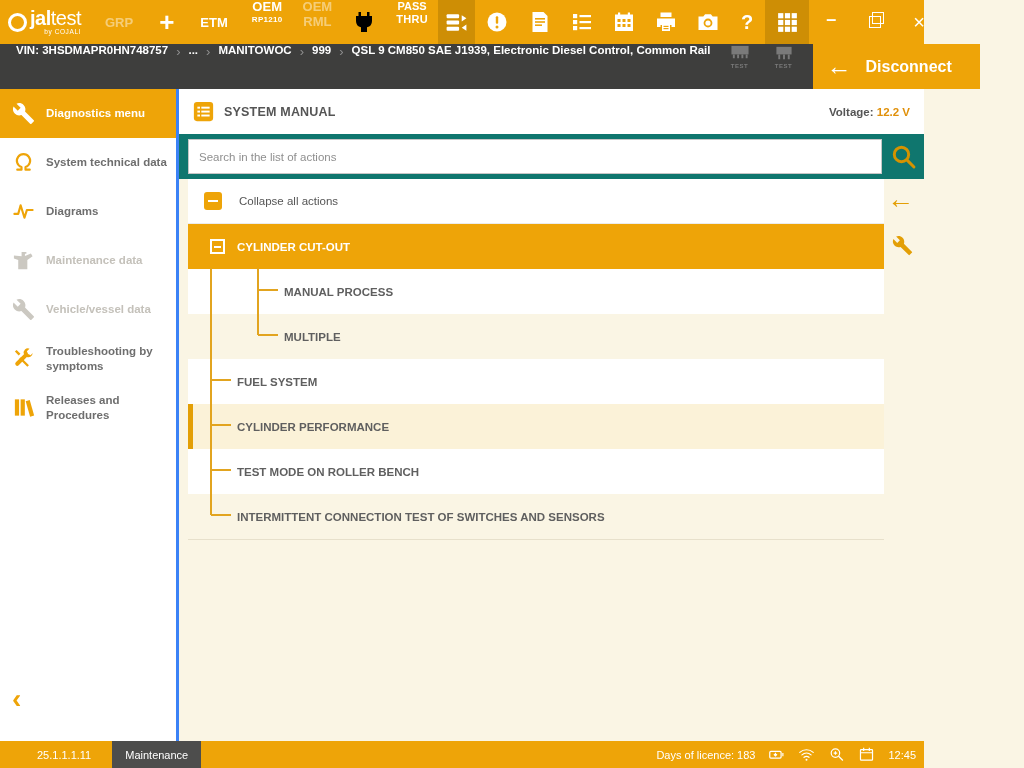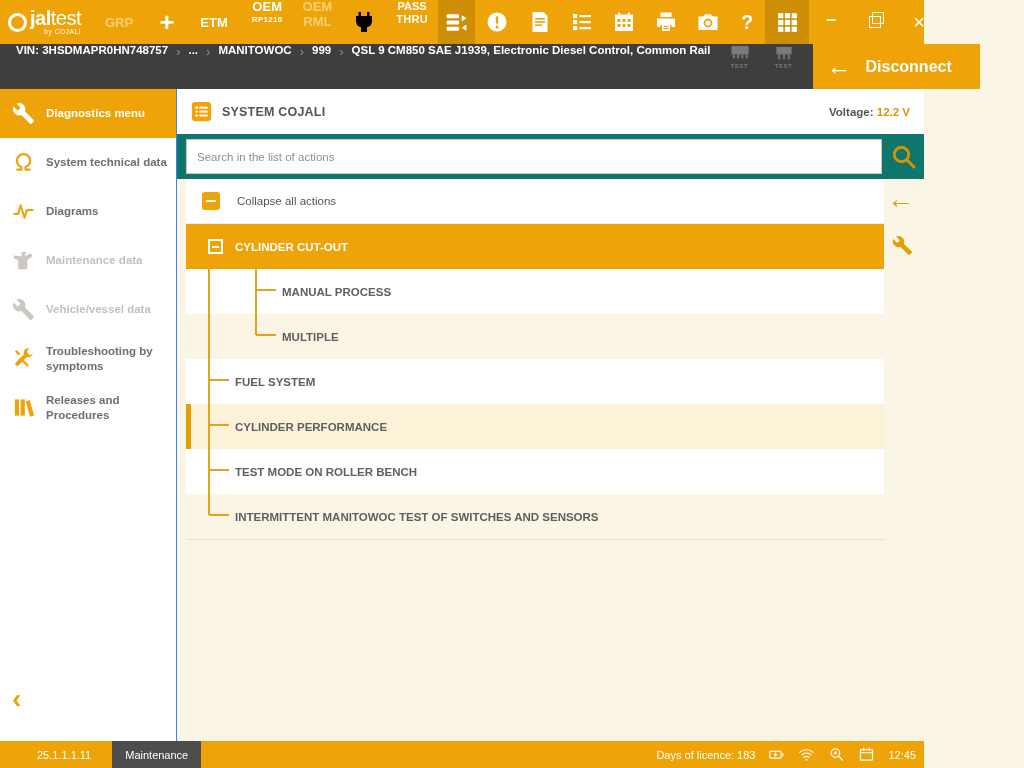--- a/index.html
+++ b/index.html
@@ -48,21 +48,21 @@
   .test-lbl{font-size:6px;font-weight:bold;letter-spacing:.6px;margin-top:0;color:#7a7a7a}
   .disconnect{height:100%;background:#EEA408;border:none;color:#fff;display:flex;align-items:center;gap:14px;
               padding:0 28px 0 14px;cursor:pointer}
   .disc-arrow{font-size:25px;line-height:1;font-weight:bold}
   .disc-lbl{font-size:16px;font-weight:bold}
 
   
   .content{flex:1;display:flex;min-height:0}
 
   
-  .sidebar{width:176px;min-width:176px;background:#fff;position:relative;border-right:1px solid #3b82f6}
+  .sidebar{width:176px;min-width:176px;background:#fff;position:relative;border-right:3px solid #3b82f6}
   .sb-item{min-height:45px;display:flex;align-items:center;gap:9px;padding:2px 6px 2px 10px;cursor:pointer}
   .sb-ic{width:27px;min-width:27px;display:flex;justify-content:center;color:#EEA408}
   .sb-ic svg{width:23px;height:23px;display:block}
   .sb-lbl{font-size:11.5px;font-weight:bold;color:#6E6E6E;line-height:1.25}
   .sb-item.active{background:#EEA408}
   .sb-item.active .sb-lbl,.sb-item.active .sb-ic{color:#fff}
   .sb-item.disabled .sb-lbl{color:#C4C1BA}
   .sb-item.disabled .sb-ic{color:#CBC8C1}
   .sb-collapse{position:absolute;left:12px;bottom:28px;background:none;border:none;color:#EEA408;
                font-size:28px;font-weight:bold;line-height:1;cursor:pointer;padding:0}
@@ -348,21 +348,21 @@
               <g fill="#fff">
                 <rect x="5" y="6.5" width="3" height="2.2"></rect>
                 <rect x="9.5" y="6.5" width="9.5" height="2.2"></rect>
                 <rect x="5" y="11" width="3" height="2.2"></rect>
                 <rect x="9.5" y="11" width="9.5" height="2.2"></rect>
                 <rect x="5" y="15.5" width="3" height="2.2"></rect>
                 <rect x="9.5" y="15.5" width="9.5" height="2.2"></rect>
               </g>
             </svg>
         </span>
-        <h1 class="page-title">SYSTEM COJALI</h1>
+        <h1 class="page-title">SYSTEM MANUAL</h1>
         <div class="voltage">
           <span class="v-lbl">Voltage:</span>
           <span class="v-val">12.2 V</span>
         </div>
       </div>
 
       <div class="search-band">
         <input class="search-input" type="text" placeholder="Search in the list of actions" style="">
         <button class="search-btn">
           <svg viewBox="0 0 24 24" fill="none" stroke="#D59300" stroke-width="2.6" stroke-linecap="round">
@@ -394,21 +394,21 @@
         <div class="row lvl0 bg-white">
           <span>FUEL SYSTEM</span>
         </div>
         <div class="row lvl0 bg-hl">
           <span>CYLINDER PERFORMANCE</span>
         </div>
         <div class="row lvl0 bg-white">
           <span>TEST MODE ON ROLLER BENCH</span>
         </div>
         <div class="row lvl0 bg-cream last">
-          <span>INTERMITTENT MANITOWOC TEST OF SWITCHES AND SENSORS</span>
+          <span>INTERMITTENT CONNECTION TEST OF SWITCHES AND SENSORS</span>
         </div>
 
         <div class="tline v" style="left:22px;top:89px;height:247px"></div>
         <div class="tline v" style="left:69px;top:89px;height:67px"></div>
         <div class="tline h" style="left:70px;top:110px"></div>
         <div class="tline h" style="left:70px;top:155px"></div>
         <div class="tline h" style="left:23px;top:200px"></div>
         <div class="tline h" style="left:23px;top:245px"></div>
         <div class="tline h" style="left:23px;top:290px"></div>
         <div class="tline h" style="left:23px;top:335px"></div>

